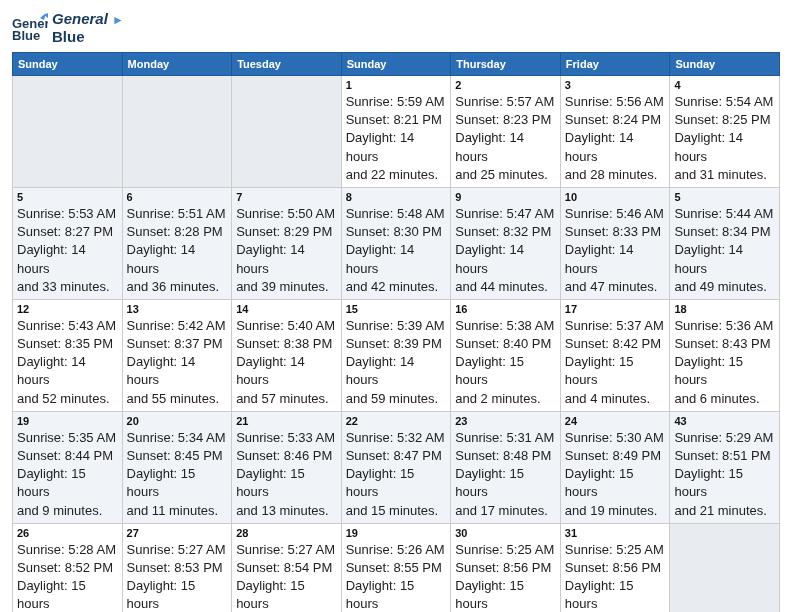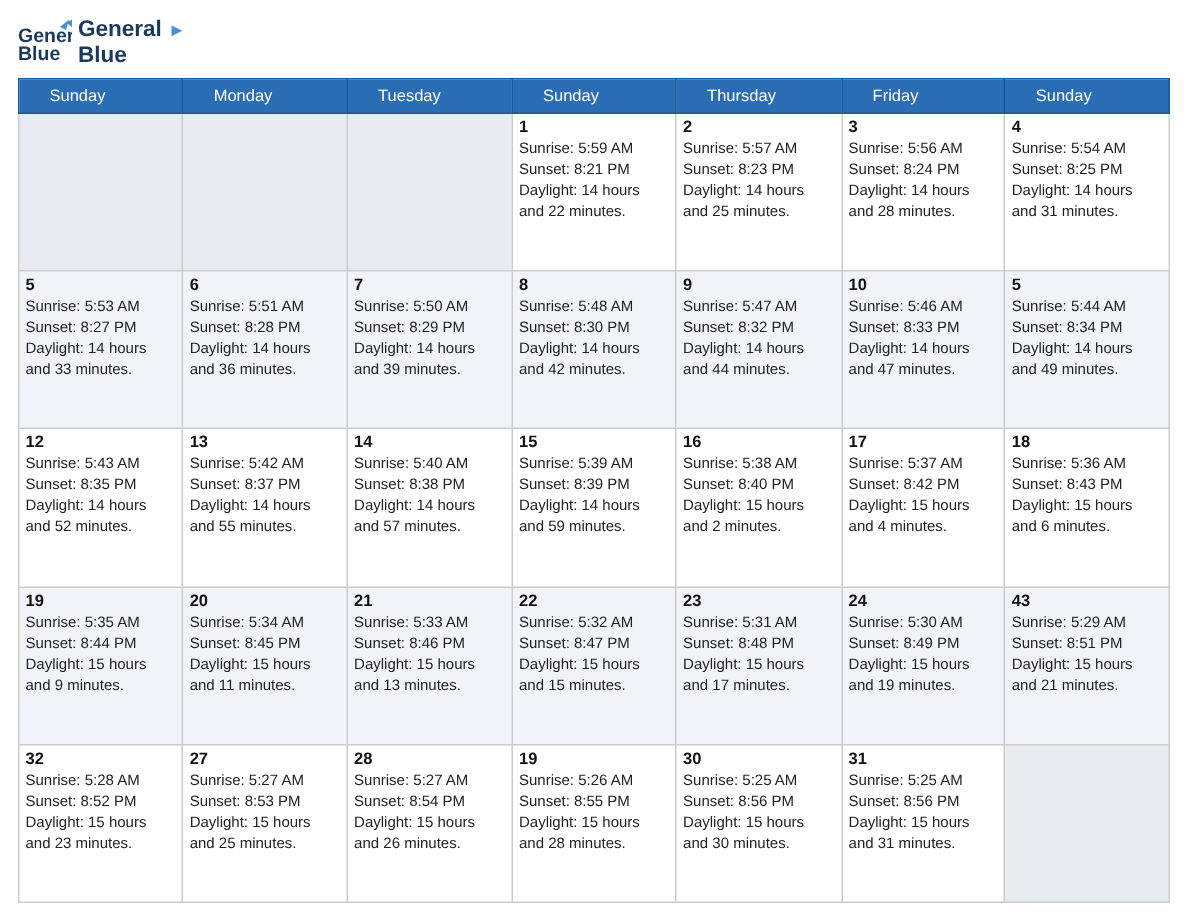--- a/index.html
+++ b/index.html
@@ -44,24 +44,24 @@
     }
     .calendar {
       flex: 1;
       border-collapse: collapse;
       width: 100%;
       font-size: 10px;
     }
     .calendar th {
       background: #2a6db5;
       color: #fff;
-      padding: 5px 20px;
+      padding: 5px 5px;
       text-align: left;
       font-size: 11px;
-      font-weight: normal;
+      font-weight: bold;
       border: 1px solid #1a5a9a;
       margin-left: 48px;
     }
     .calendar td {
       border: 1px solid #ccc;
       vertical-align: top;
       padding: 3px 4px;
       width: 113px;
       height: 80px;
       background: #fff;
@@ -70,21 +70,21 @@
       background: #f0f4f8;
     }
     .day-num {
       font-weight: bold;
       font-size: 11px;
       color: #111;
       display: block;
       margin-bottom: 2px;
     }
     .day-info {
-      font-size: 10px;
+      font-size: 13px;
       color: #222;
       line-height: 1.4;
     }
     .empty-cell {
       background: #e8ecf0 !important;
     }
   </style>
 </head>
 <body>
 
@@ -95,21 +95,21 @@
         <div style="position:relative;width:36px;height:36px;">
           <svg width="36" height="36" viewBox="0 0 36 36">
             <rect x="0" y="0" width="36" height="36" fill="none"></rect>
             <text x="0" y="18" font-size="13" font-weight="bold" fill="#1a3a5c">General</text>
             <text x="0" y="30" font-size="13" font-weight="bold" fill="#1a3a5c">Blue</text>
             <polygon points="28,8 34,3 32,10" fill="#4a90d9"></polygon>
             <polygon points="32,5 38,2 36,8" fill="#4a90d9"></polygon>
           </svg>
         </div>
         <div style="margin-left:2px;">
-          <div style="font-size:15px;font-weight:bold;color:#1a3a5c;line-height:1.15;">General <span style="color:#4a90d9;font-size:12px;">►</span></div>
+          <div style="font-size:15px;font-weight:bold;color:#1a3a5c;line-height:1.15;font-style:italic;">General <span style="color:#4a90d9;font-size:12px;">►</span></div>
           <div style="font-size:15px;font-weight:bold;color:#1a3a5c;line-height:1.15;">Blue</div>
         </div>
       </div>
     </div>
     <div class="title-block">
       <div class="month-title"></div>
       <div class="location"></div>
     </div>
   </div>
 
@@ -232,21 +232,21 @@
             <span class="day-num">24</span>
             <div class="day-info">Sunrise: 5:30 AM<br>Sunset: 8:49 PM<br>Daylight: 15 hours<br>and 19 minutes.</div>
           </td>
           <td>
             <span class="day-num">43</span>
             <div class="day-info">Sunrise: 5:29 AM<br>Sunset: 8:51 PM<br>Daylight: 15 hours<br>and 21 minutes.</div>
           </td>
         </tr>
         <tr>
           <td>
-            <span class="day-num">32</span>
+            <span class="day-num">26</span>
             <div class="day-info">Sunrise: 5:28 AM<br>Sunset: 8:52 PM<br>Daylight: 15 hours<br>and 23 minutes.</div>
           </td>
           <td>
             <span class="day-num">27</span>
             <div class="day-info">Sunrise: 5:27 AM<br>Sunset: 8:53 PM<br>Daylight: 15 hours<br>and 25 minutes.</div>
           </td>
           <td>
             <span class="day-num">28</span>
             <div class="day-info">Sunrise: 5:27 AM<br>Sunset: 8:54 PM<br>Daylight: 15 hours<br>and 26 minutes.</div>
           </td>

